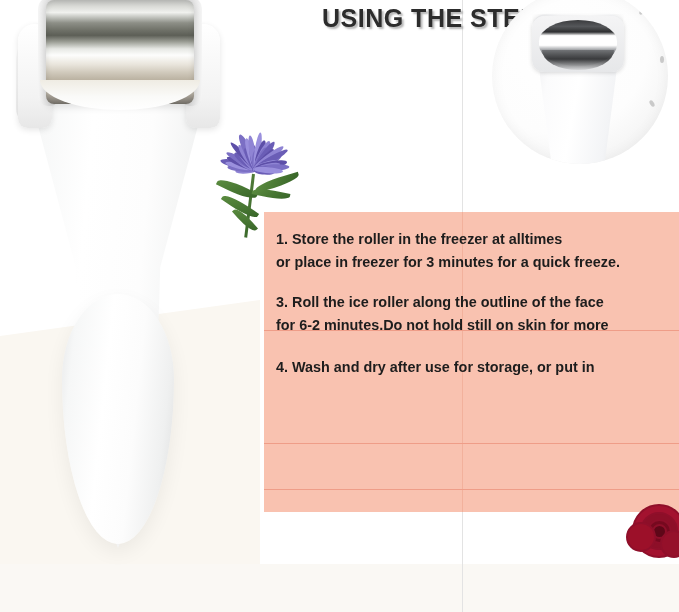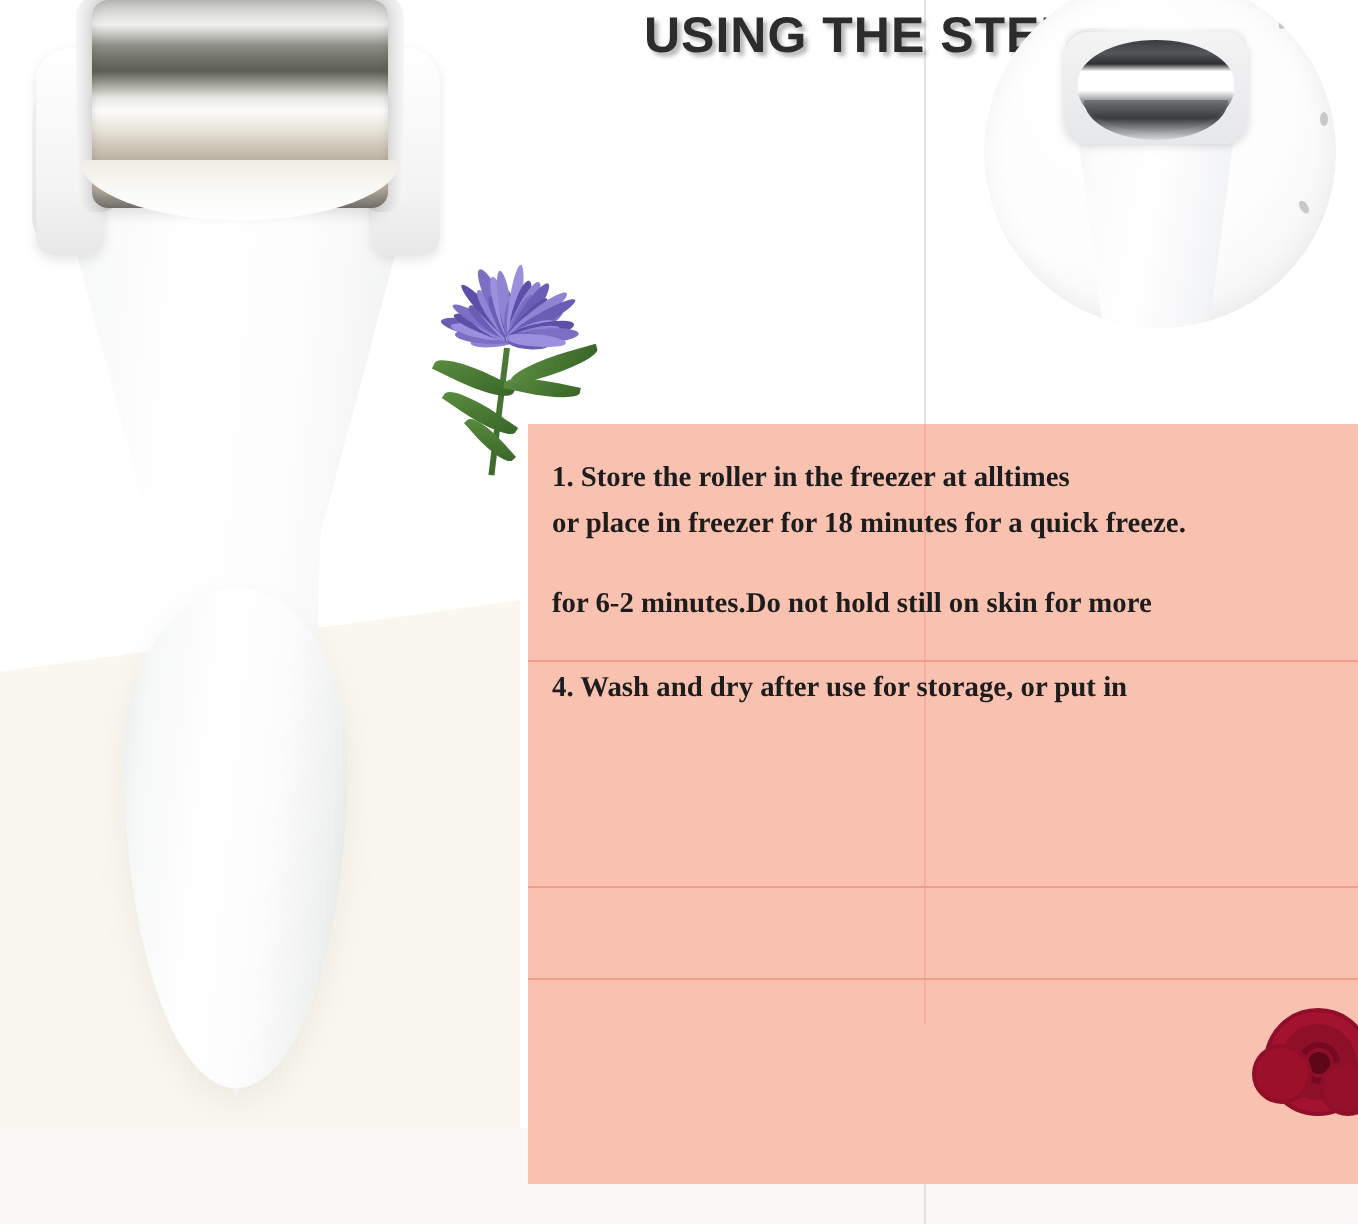--- a/index.html
+++ b/index.html
@@ -216,23 +216,22 @@
     border-radius: 0 0 50% 50% / 0 0 100% 100%;
     background: linear-gradient(180deg, #efece3 0%, #fafaf8 55%, #ffffff 100%);
   }
 
   
   .panel {
     position: absolute;
     left: 264px;
     top: 212px;
     width: 415px;
-    height: 380px;
+    height: 300px;
     background: #f9c2b0;
-    font-family: Liberation Serif, serif;
   }
   .panel-guide-v {
     position: absolute;
     left: 198px;
     top: 0;
     width: 1px;
     height: 300px;
     background: #f0a994;
     opacity: .7;
   }
@@ -336,27 +335,28 @@
     <div class="drum-cap r"></div>
     <div class="drum"></div>
     <div class="drum-skirt"></div>
   </div>
 
   <div class="panel">
     <div class="panel-guide-v"></div>
 
     <div class="step s1">
       <div class="step-line">1. Store the roller in the freezer at alltimes</div>
-      <div class="step-line">or place in freezer for 18 minutes for a quick freeze.</div>
+      <div class="step-line">or place in freezer for 3 minutes for a quick freeze.</div>
     </div>
 
     <div class="step-sep" style="top:277px"></div>
 
     <div class="step-sep" style="top:118px"></div>
     <div class="step s3">
+      <div class="step-line">3. Roll the ice roller along the outline of the face</div>
       <div class="step-line">for 6-2 minutes.Do not hold still on skin for more</div>
     </div>
 
     <div class="step-sep" style="top:231px"></div>
     <div class="step s4">
       <div class="step-line">4. Wash and dry after use for storage, or put in</div>
     </div>
   </div>
 
   <div class="flower">

